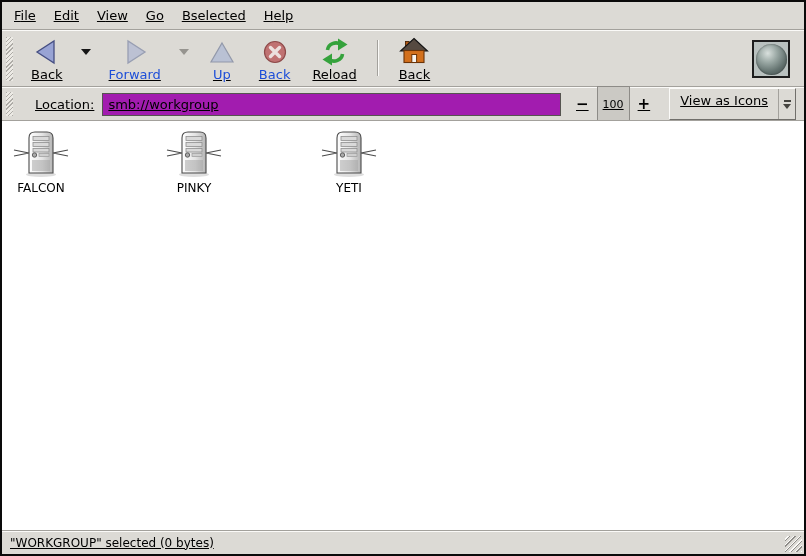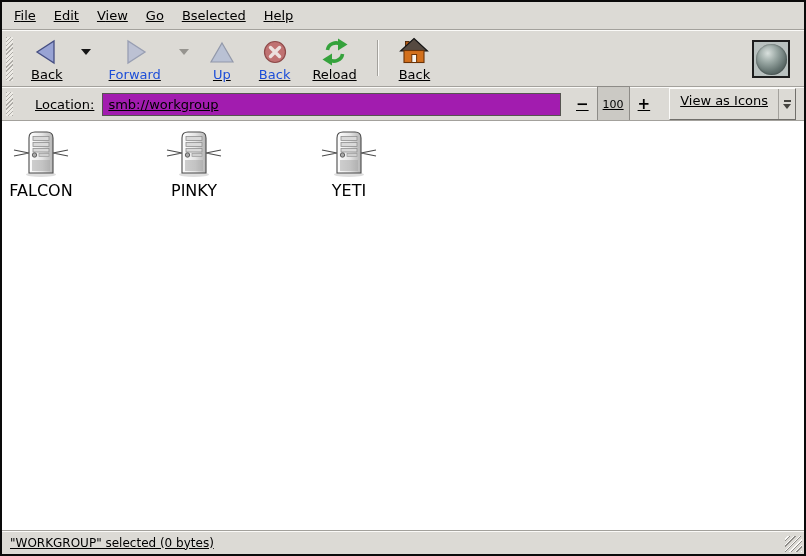--- a/index.html
+++ b/index.html
@@ -73,21 +73,21 @@
   
   .content {
     flex: 1; background: #fff; position: relative;
     border-top: 1px solid #a3a19c;
   }
   .icon-cell { position: absolute; top: 9px; width: 160px; display: flex; flex-direction: column; align-items: center; cursor: default; }
   .icon-cell:nth-of-type(1) { left: -41px; }
   .icon-cell:nth-of-type(2) { left: 112px; }
   .icon-cell:nth-of-type(3) { left: 267px; }
   .icon-cell:nth-of-type(4) { left: 422px; }
-  .icon-label { font-size: 16px; margin-top: 3px; color: #000; }
+  .icon-label { font-size: 12px; margin-top: 3px; color: #000; }
   
   .statusbar {
     height: 24px; flex: 0 0 auto; background: #dcdad5;
     border-top: 1px solid #a3a19c; box-shadow: inset 0 1px 0 #fbfaf8;
     display: flex; align-items: center; padding-left: 8px; position: relative;
     font-size: 12px;
   }
   .resize-grip {
     position: absolute; right: 2px; bottom: 2px; width: 17px; height: 16px;
     background: repeating-linear-gradient(135deg, rgba(0,0,0,0) 0 2px, #fbfaf8 2px 3px, #8e8c88 3px 4px);

